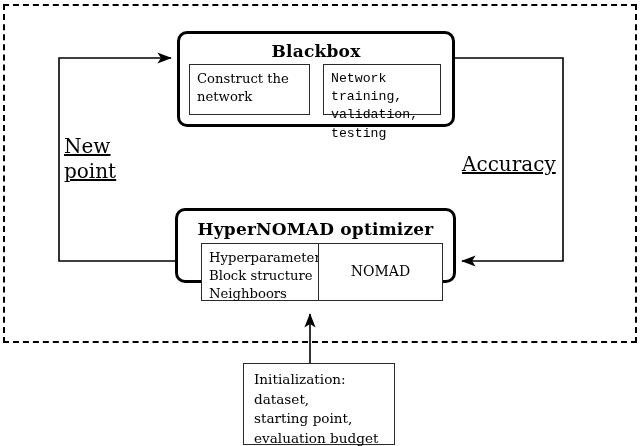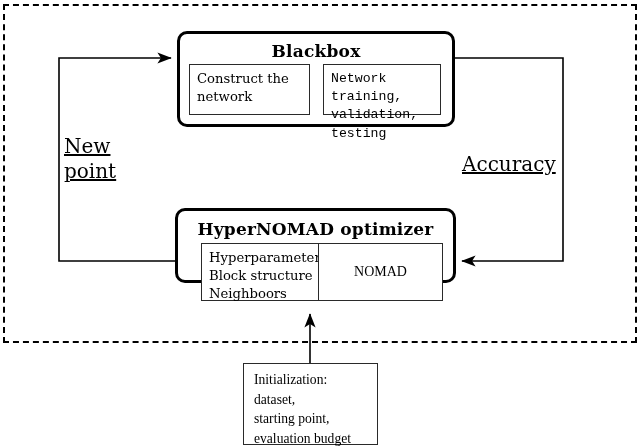--- a/index.html
+++ b/index.html
@@ -61,21 +61,20 @@
     padding: 5px 6px 4px 7px;
     white-space: pre-line;
   }
   .inner-box.center {
     display: flex;
     align-items: center;
     justify-content: center;
     text-align: center;
     padding: 0;
     font-size: 14px;
-    font-family: Liberation Serif, serif;
   }
 
   
   .edge-label {
     position: absolute;
     font-size: 20px;
     line-height: 1.25;
     white-space: pre-line;
     text-decoration: underline;
   }
@@ -125,18 +124,18 @@
   </div>
   <div class="inner-box" style="left:201px; top:243px; width:129px; height:58px;">Hyperparameters
 Block structure
 Neighboors</div>
   <div class="inner-box center" style="left:318px; top:243px; width:125px; height:58px;">NOMAD</div>
 
   <div class="edge-label" style="left:64px; top:134px;">New
 point</div>
   <div class="edge-label" style="left:462px; top:152px;">Accuracy</div>
 
-  <div class="inner-box" style="left:243px; top:363px; width:135px; height:82px; font-size:13.6px; line-height:1.45; padding:6px 6px 4px 10px;font-family:Liberation Serif, serif;">Initialization:
+  <div class="inner-box" style="left:243px; top:363px; width:152px; height:82px; font-size:13.6px; line-height:1.45; padding:6px 6px 4px 10px;">Initialization:
 dataset,
 starting point,
 evaluation budget</div>
 
 </div>
 
 </body></html>

